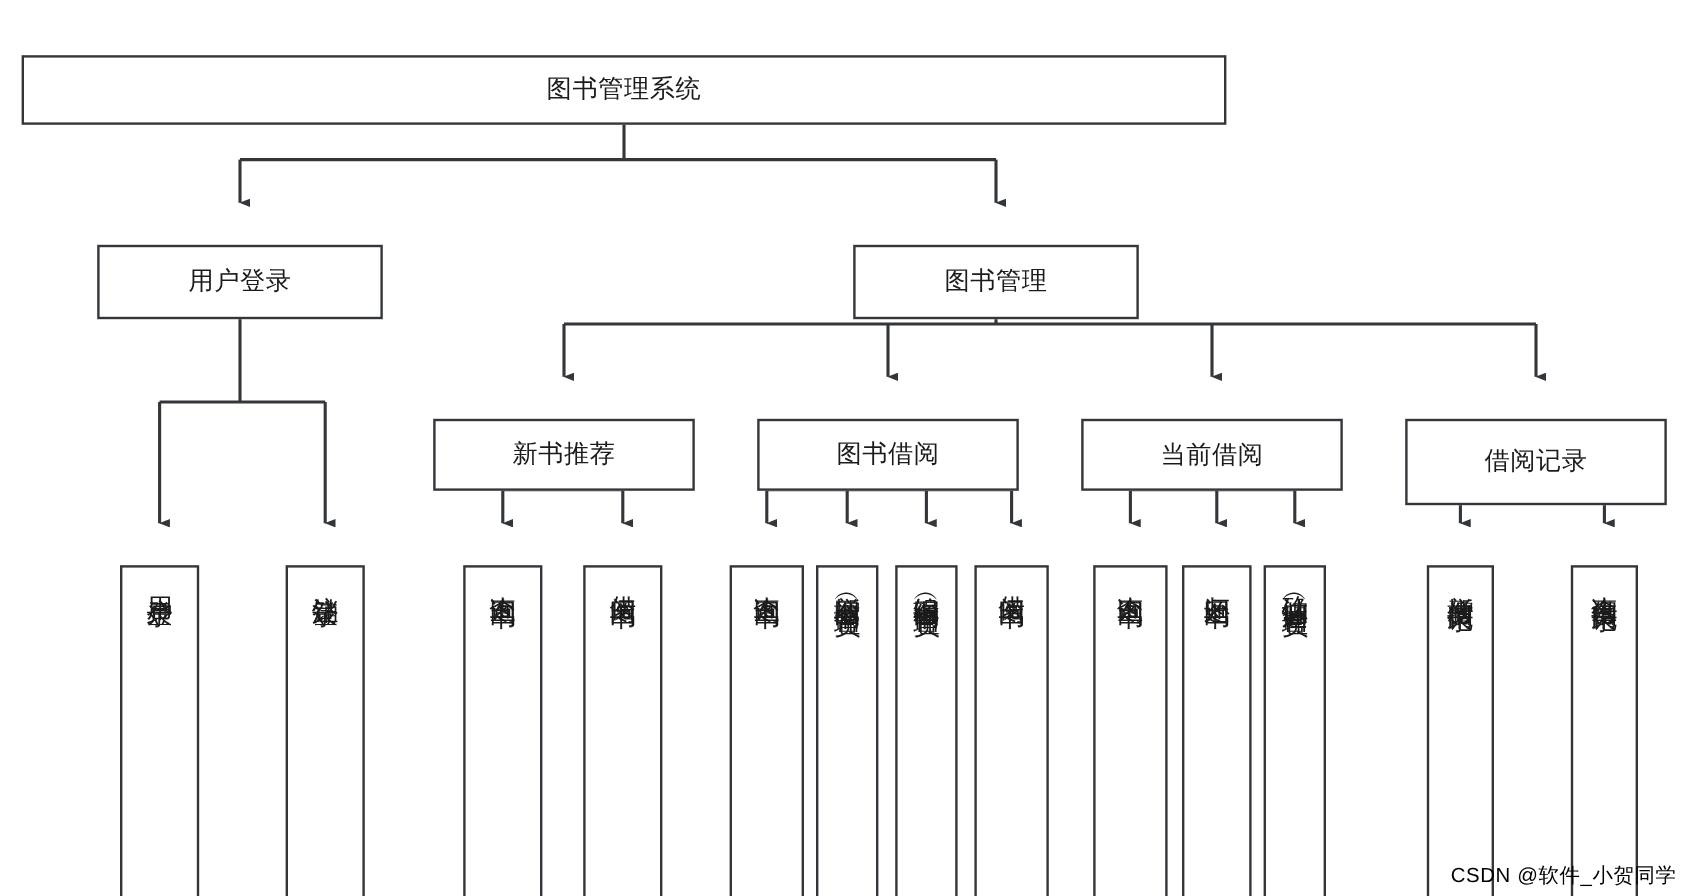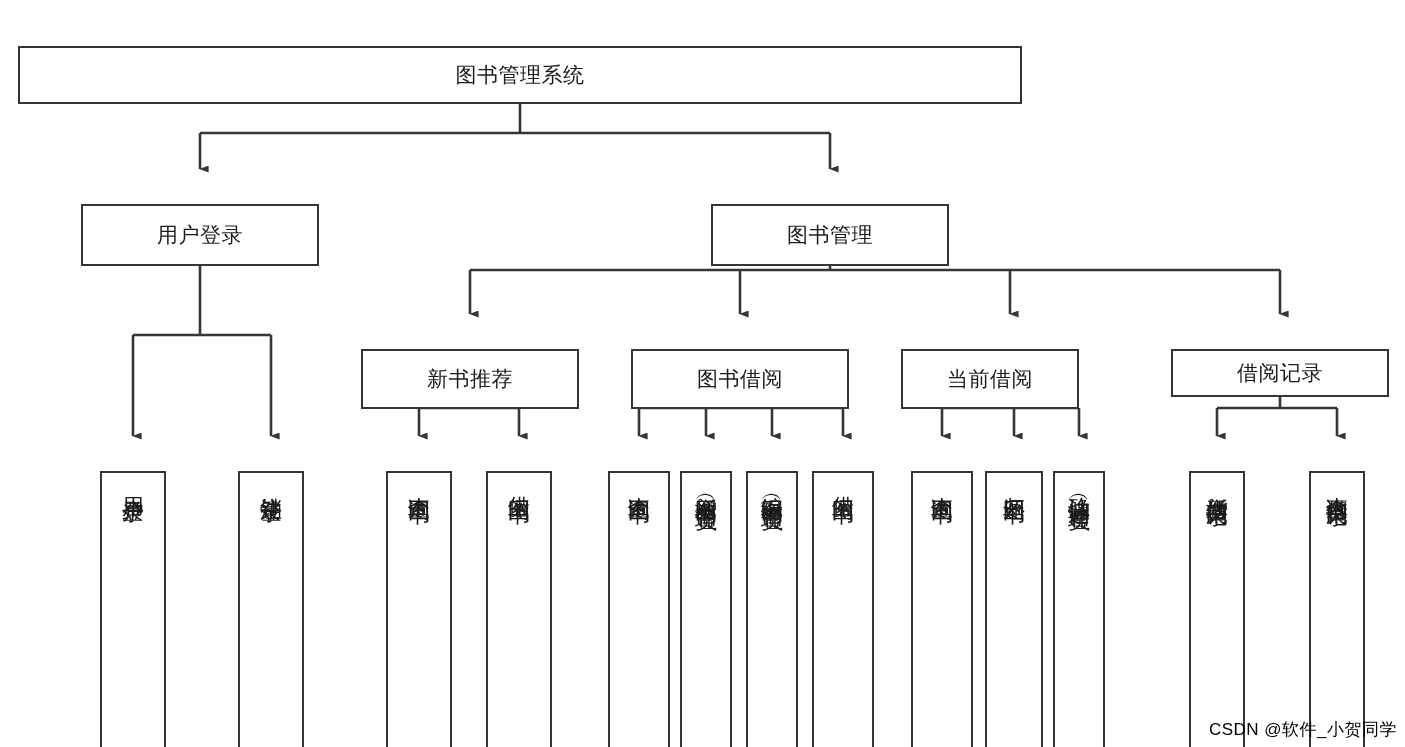--- a/index.html
+++ b/index.html
@@ -131,24 +131,24 @@
   <div class="node horizontal" style="left: 711px; top: 170px; width: 238px; height: 62px;">
     <span class="node-label">图书管理</span>
   </div>
 
   <div class="node horizontal" style="left: 361px; top: 315px; width: 218px; height: 60px;">
     <span class="node-label">新书推荐</span>
   </div>
   <div class="node horizontal" style="left: 631px; top: 315px; width: 218px; height: 60px; align-items: center;">
     <span class="node-label">图书借阅</span>
   </div>
-  <div class="node horizontal" style="left: 901px; top: 315px; width: 178px; height: 60px; font-family: Liberation Serif, serif;">
+  <div class="node horizontal" style="left: 901px; top: 315px; width: 218px; height: 60px; font-family: Liberation Serif, serif;">
     <span class="node-label">当前借阅</span>
   </div>
-  <div class="node horizontal" style="left: 1171px; top: 315px; width: 218px; height: 48px;">
+  <div class="node horizontal" style="left: 1171px; top: 315px; width: 218px; height: 72px;">
     <span class="node-label">借阅记录</span>
   </div>
 
   <div class="node vertical" style="left: 100px; top: 437px; width: 66px; height: 298px;">
     <span class="node-label">用户登录</span>
   </div>
   <div class="node vertical" style="left: 238px; top: 437px; width: 66px; height: 298px;">
     <span class="node-label">注销登录</span>
   </div>
   <div class="node vertical" style="left: 386px; top: 437px; width: 66px; height: 298px;">

